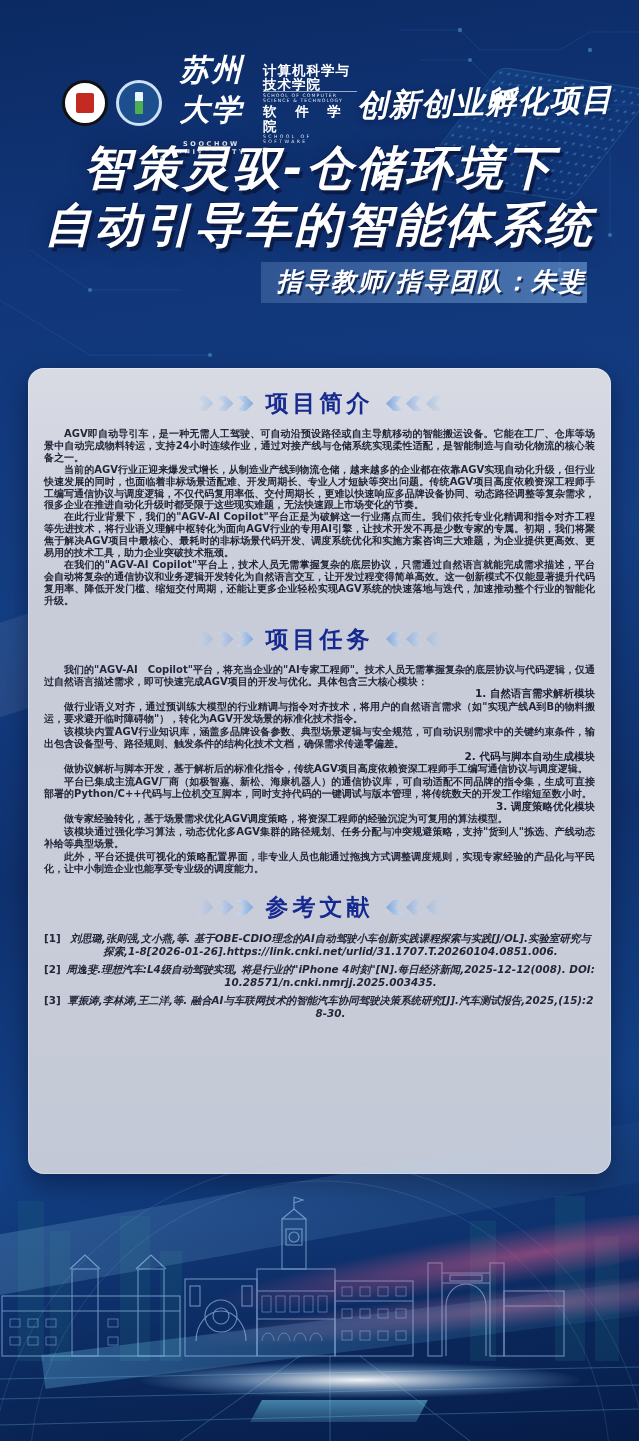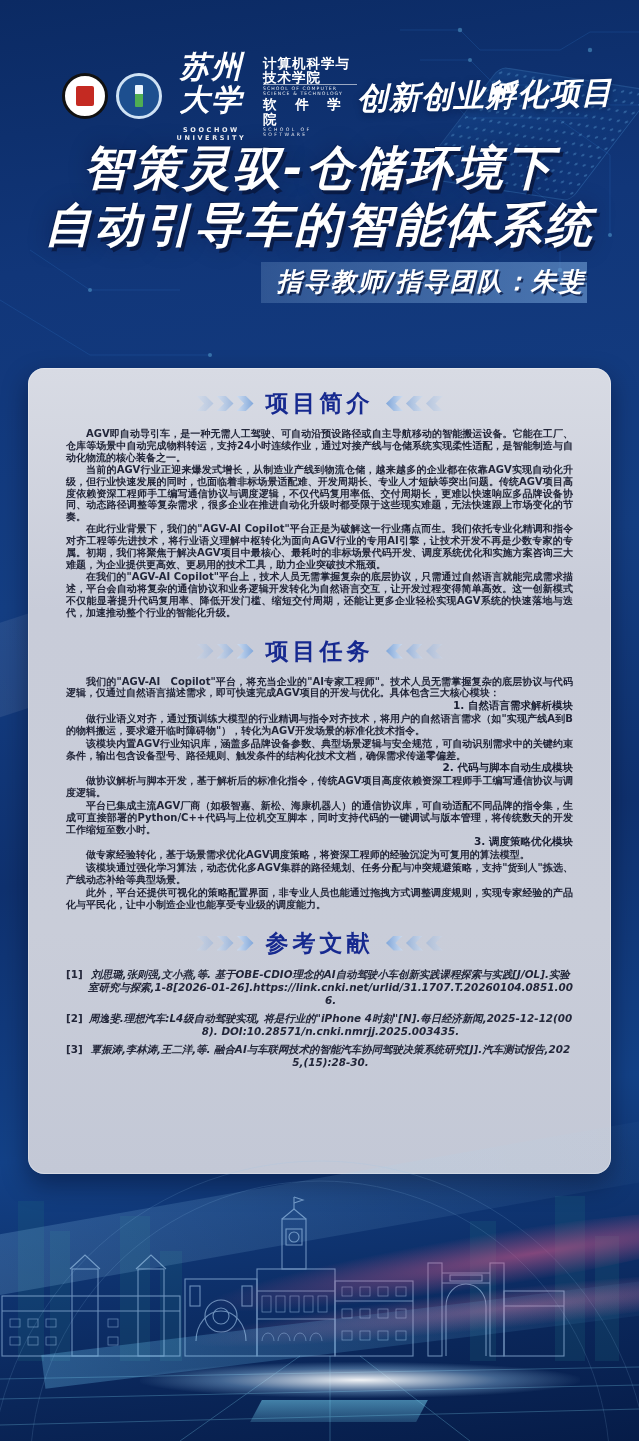--- a/index.html
+++ b/index.html
@@ -38,21 +38,21 @@
     background:linear-gradient(180deg,rgba(120,215,245,.65),rgba(120,215,245,.25));
     transform:skewX(-28deg);opacity:.8;}
   
   .hdr{position:absolute;top:50px;left:62px;right:26px;display:flex;align-items:center;color:#fff;}
   .logo{width:46px;height:46px;border-radius:50%;flex:0 0 auto;position:relative;}
   .logo.seal{background:#fff;border:3px solid #111;box-sizing:border-box;margin-right:8px;}
   .logo.seal::after{content:"";position:absolute;left:11px;top:10px;width:18px;height:20px;background:#c42a22;border-radius:2px;}
   .logo.school{background:#1d4f8f;border:3px solid #cfe2f4;box-sizing:border-box;margin-right:10px;}
   .logo.school::after{content:"";position:absolute;left:16px;top:9px;width:8px;height:22px;background:linear-gradient(180deg,#eaf6ff 40%,#4fae52 40%);border-radius:1px;}
   .uni{margin-right:10px;text-align:center;}
-  .uni .cn{font-size:30px;font-weight:bold;font-style:italic;letter-spacing:2px;line-height:33px;
+  .uni .cn{font-size:30px;font-weight:bold;font-style:italic;letter-spacing:2px;line-height:40px;
     font-family:"DejaVu Serif","Liberation Serif",serif;}
   .uni .en{font-size:6.5px;letter-spacing:2.6px;margin-top:10px;font-weight:bold;opacity:.95;}
   .school{border-left:0;padding-left:2px;}
   .school .cn1{font-size:13.5px;font-weight:bold;letter-spacing:1px;line-height:14px;}
   .school .en1{font-size:4.6px;letter-spacing:1.1px;opacity:.9;border-top:1px solid rgba(255,255,255,.65);padding-top:1px;}
   .school .cn2{font-size:13.5px;font-weight:bold;letter-spacing:7px;line-height:15px;margin-top:1px;}
   .school .en2{font-size:4.6px;letter-spacing:2.4px;opacity:.9;}
   .program{margin-left:auto;font-size:31px;font-weight:bold;font-style:italic;letter-spacing:1px;
     font-family:"DejaVu Serif","Liberation Serif",serif;transform:rotate(-1.5deg);
     text-shadow:0 2px 6px rgba(0,20,60,.6);white-space:nowrap;}
@@ -61,21 +61,21 @@
   .t1,.t2{font-weight:900;font-style:italic;letter-spacing:3px;
     text-shadow:3px 4px 0 #0a1c47, -1px -1px 0 rgba(10,28,71,.6), 0 0 22px rgba(0,10,40,.4);}
   .t1{font-size:47px;line-height:56px;}
   .t2{font-size:47px;line-height:58px;}
   .advisor-row{margin-top:8px;text-align:right;padding-right:52px;}
   .advisor{display:inline-block;background:linear-gradient(90deg,rgba(84,122,176,.45),rgba(110,156,210,.62));
     padding:3px 2px 5px 16px;font-size:25px;font-weight:bold;font-style:italic;letter-spacing:2px;
     text-shadow:2px 2px 0 rgba(10,28,71,.8);}
   
   .card{position:absolute;top:368px;left:28px;width:583px;height:806px;box-sizing:border-box;
-    border-radius:16px;padding:16px 38px 12px;
+    border-radius:16px;padding:16px 16px 12px;
     background:linear-gradient(180deg,#d8dbe4 0%,#c8ccd9 30%,#c9cdd9 70%,#c3c8d6 100%);
     box-shadow:inset 0 0 0 1px rgba(255,255,255,.3), 0 10px 26px rgba(0,0,20,.4);
     color:#23273a;}
   .sechead{display:flex;align-items:center;justify-content:center;gap:12px;margin:4px 0 9px;}
   .sechead h2{margin:0;font-size:23px;font-weight:bold;letter-spacing:4px;color:#16298f;}
   .chvgrp{display:flex;gap:3px;}
   .chvgrp.mir{transform:scaleX(-1);}
   .chv{width:17px;height:15px;background:linear-gradient(90deg,#cddcf0,#7fa6da);
     clip-path:polygon(0 0,55% 0,100% 50%,55% 100%,0 100%,45% 50%);}
   .chv.f2{opacity:.65;}

